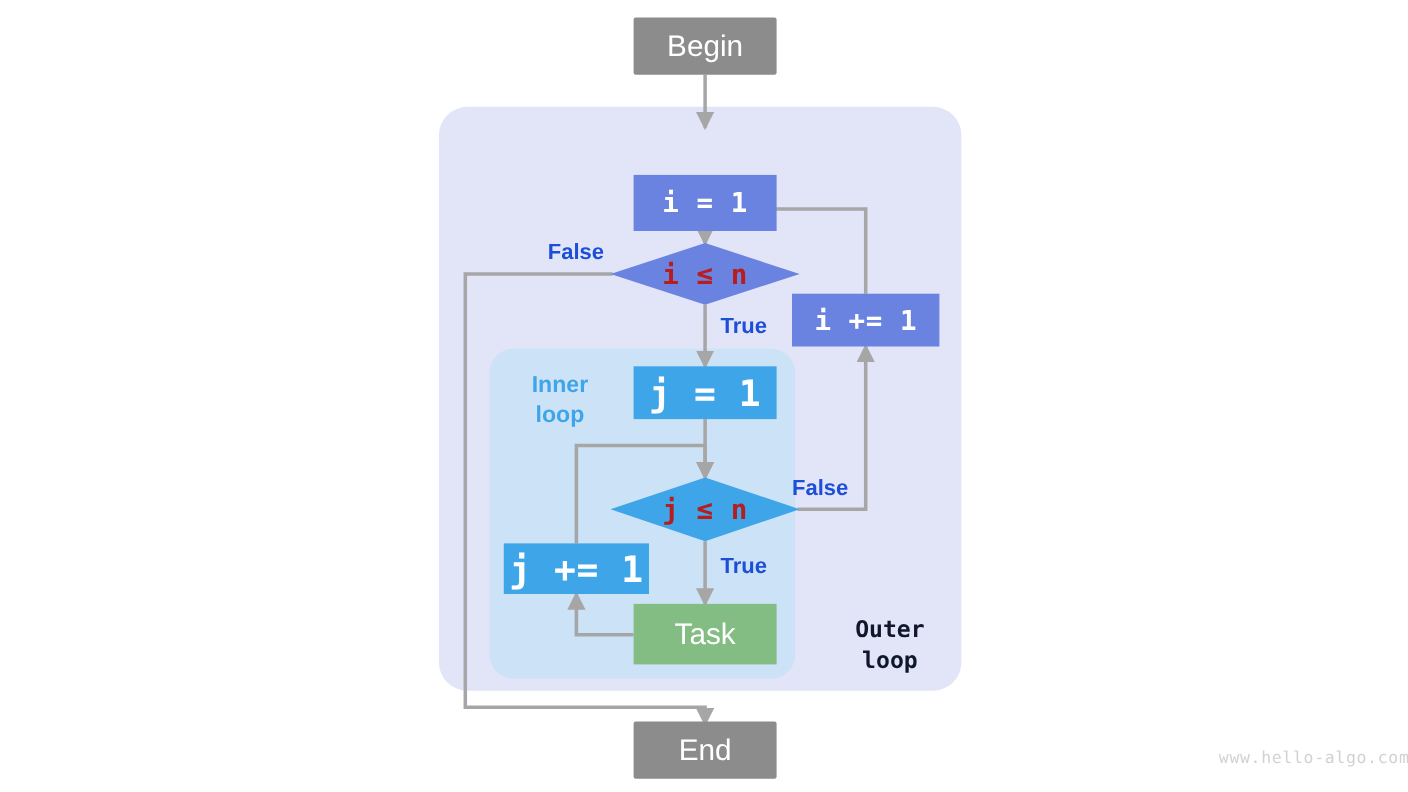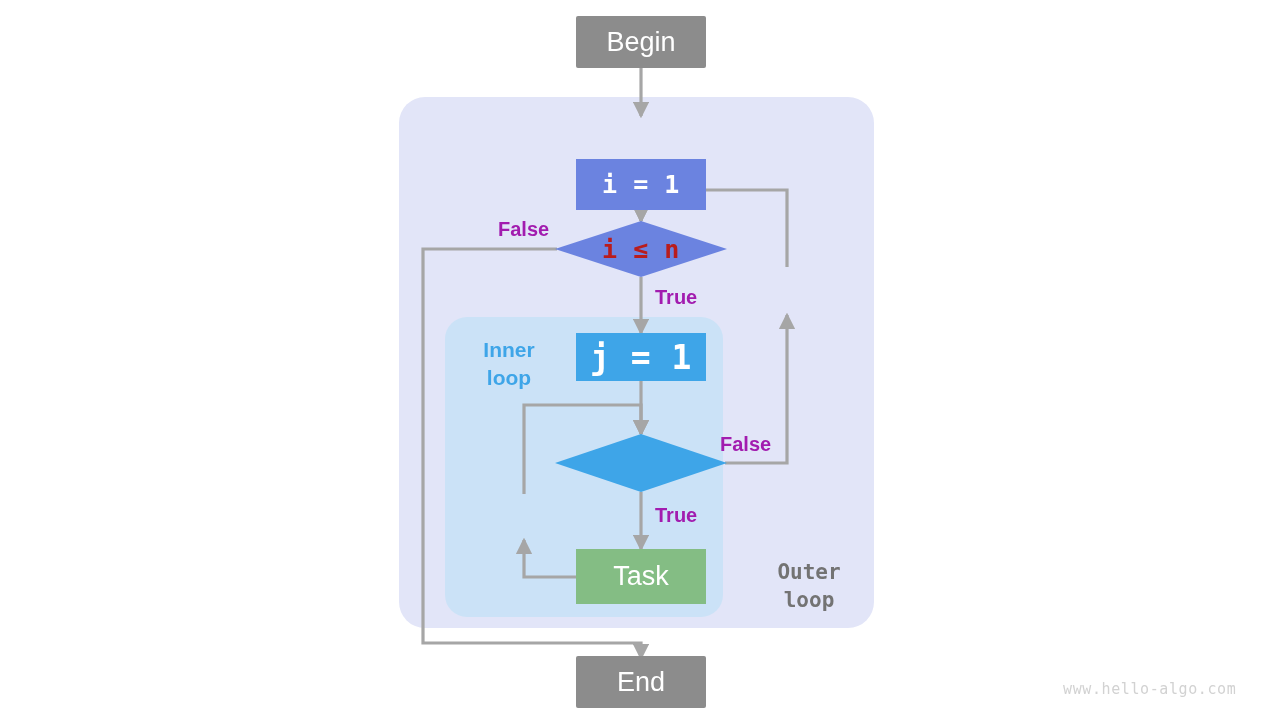--- a/index.html
+++ b/index.html
@@ -72,50 +72,51 @@
     color: #b91c1c;
     font-family: "DejaVu Sans Mono", monospace;
     font-size: 25px;
     font-weight: 700;
     letter-spacing: 0.5px;
     white-space: nowrap;
     pointer-events: none;
   }
   .edge-label {
     position: absolute;
-    color: #a21caf;
+    color: #1d4ed8;
     font-family: "Liberation Sans", sans-serif;
     font-size: 20px;
     font-weight: 700;
     white-space: nowrap;
     line-height: 1;
   }
   .group-label {
     position: absolute;
     font-size: 21px;
     font-weight: 700;
     line-height: 1.35;
     text-align: center;
     white-space: pre-line;
   }
   .group-label-inner {
     color: #3ea5e8;
     font-family: "Liberation Sans", sans-serif;
   }
   .group-label-outer {
-    color: #737373;
+    color: #0f172a;
     font-family: "DejaVu Sans Mono", monospace;
   }
   .watermark {
     position: absolute;
     color: #d2d2d2;
     font-family: "DejaVu Sans Mono", monospace;
     font-size: 15px;
     letter-spacing: 0.6px;
     white-space: nowrap;
+    margin-left: 45px;
   }
 </style>
 </head>
 <body>
 
 <div id="canvas">
 
   <svg class="layer-svg" viewBox="0 0 1280 720">
     <rect x="399" y="97" width="475" height="531" rx="26" ry="26" fill="#e2e5f8"></rect>
     <rect x="445" y="317" width="278" height="300" rx="22" ry="22" fill="#cbe2f7"></rect>
@@ -160,24 +161,27 @@
 loop</div>
   <div class="group-label group-label-outer" style="left:760px; top:558px; width:98px;">Outer
 loop</div>
 
   <div class="node node-terminal" style="left:576px; top:16px; width:130px; height:52px;">Begin</div>
 
   <div class="node node-process-outer" style="left:576px; top:118px; width:130px; height:51px;margin-top:41px;">i = 1</div>
 
   <div class="diamond-label" style="left:561px; top:235px; width:160px; height:28px;">i ≤ n</div>
 
+  <div class="node node-process-outer" style="left:720px; top:267px; width:134px; height:48px;">i += 1</div>
 
   <div class="node node-process-inner" style="left:576px; top:333px; width:130px; height:48px;">j = 1</div>
 
+  <div class="diamond-label" style="left:561px; top:449px; width:160px; height:28px;">j ≤ n</div>
 
+  <div class="node node-process-inner" style="left:458px; top:494px; width:132px; height:46px;">j += 1</div>
 
   <div class="node node-terminal" style="left:576px; top:656px; width:130px; height:52px;">End</div>
 
   <div class="node node-task" style="left:576px; top:549px; width:130px; height:55px;">Task</div>
 
   <div class="edge-label" style="left:498px; top:219px;">False</div>
   <div class="edge-label" style="left:655px; top:287px;">True</div>
   <div class="edge-label" style="left:720px; top:434px;">False</div>
   <div class="edge-label" style="left:655px; top:505px;">True</div>
 

